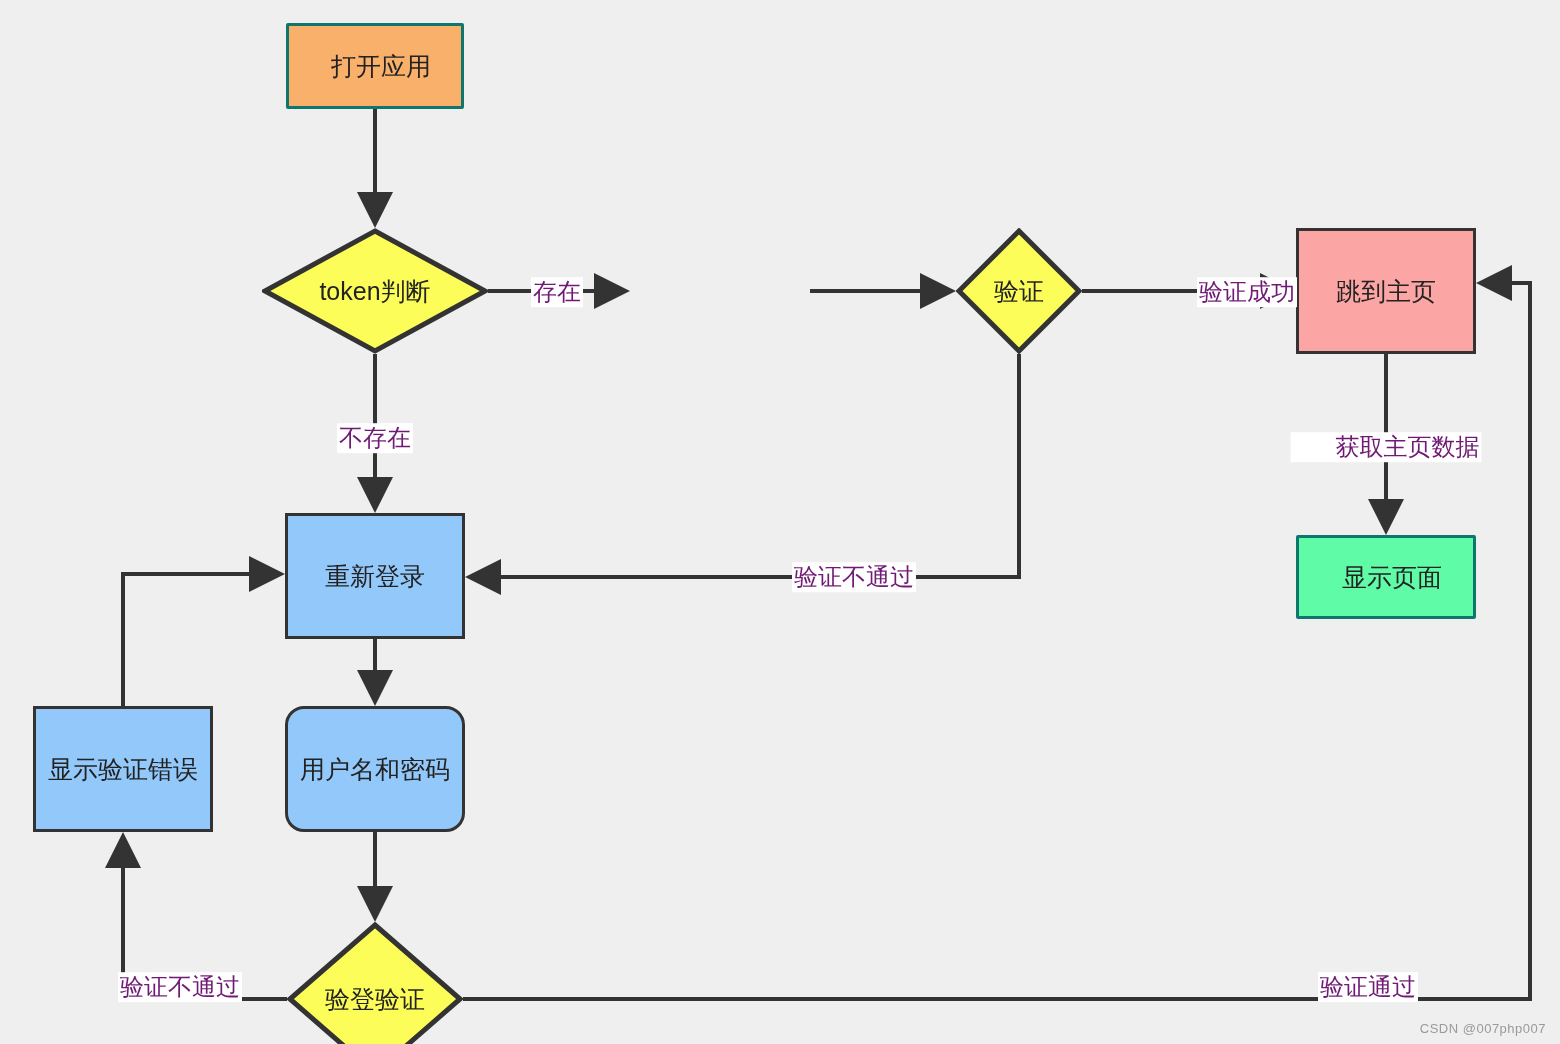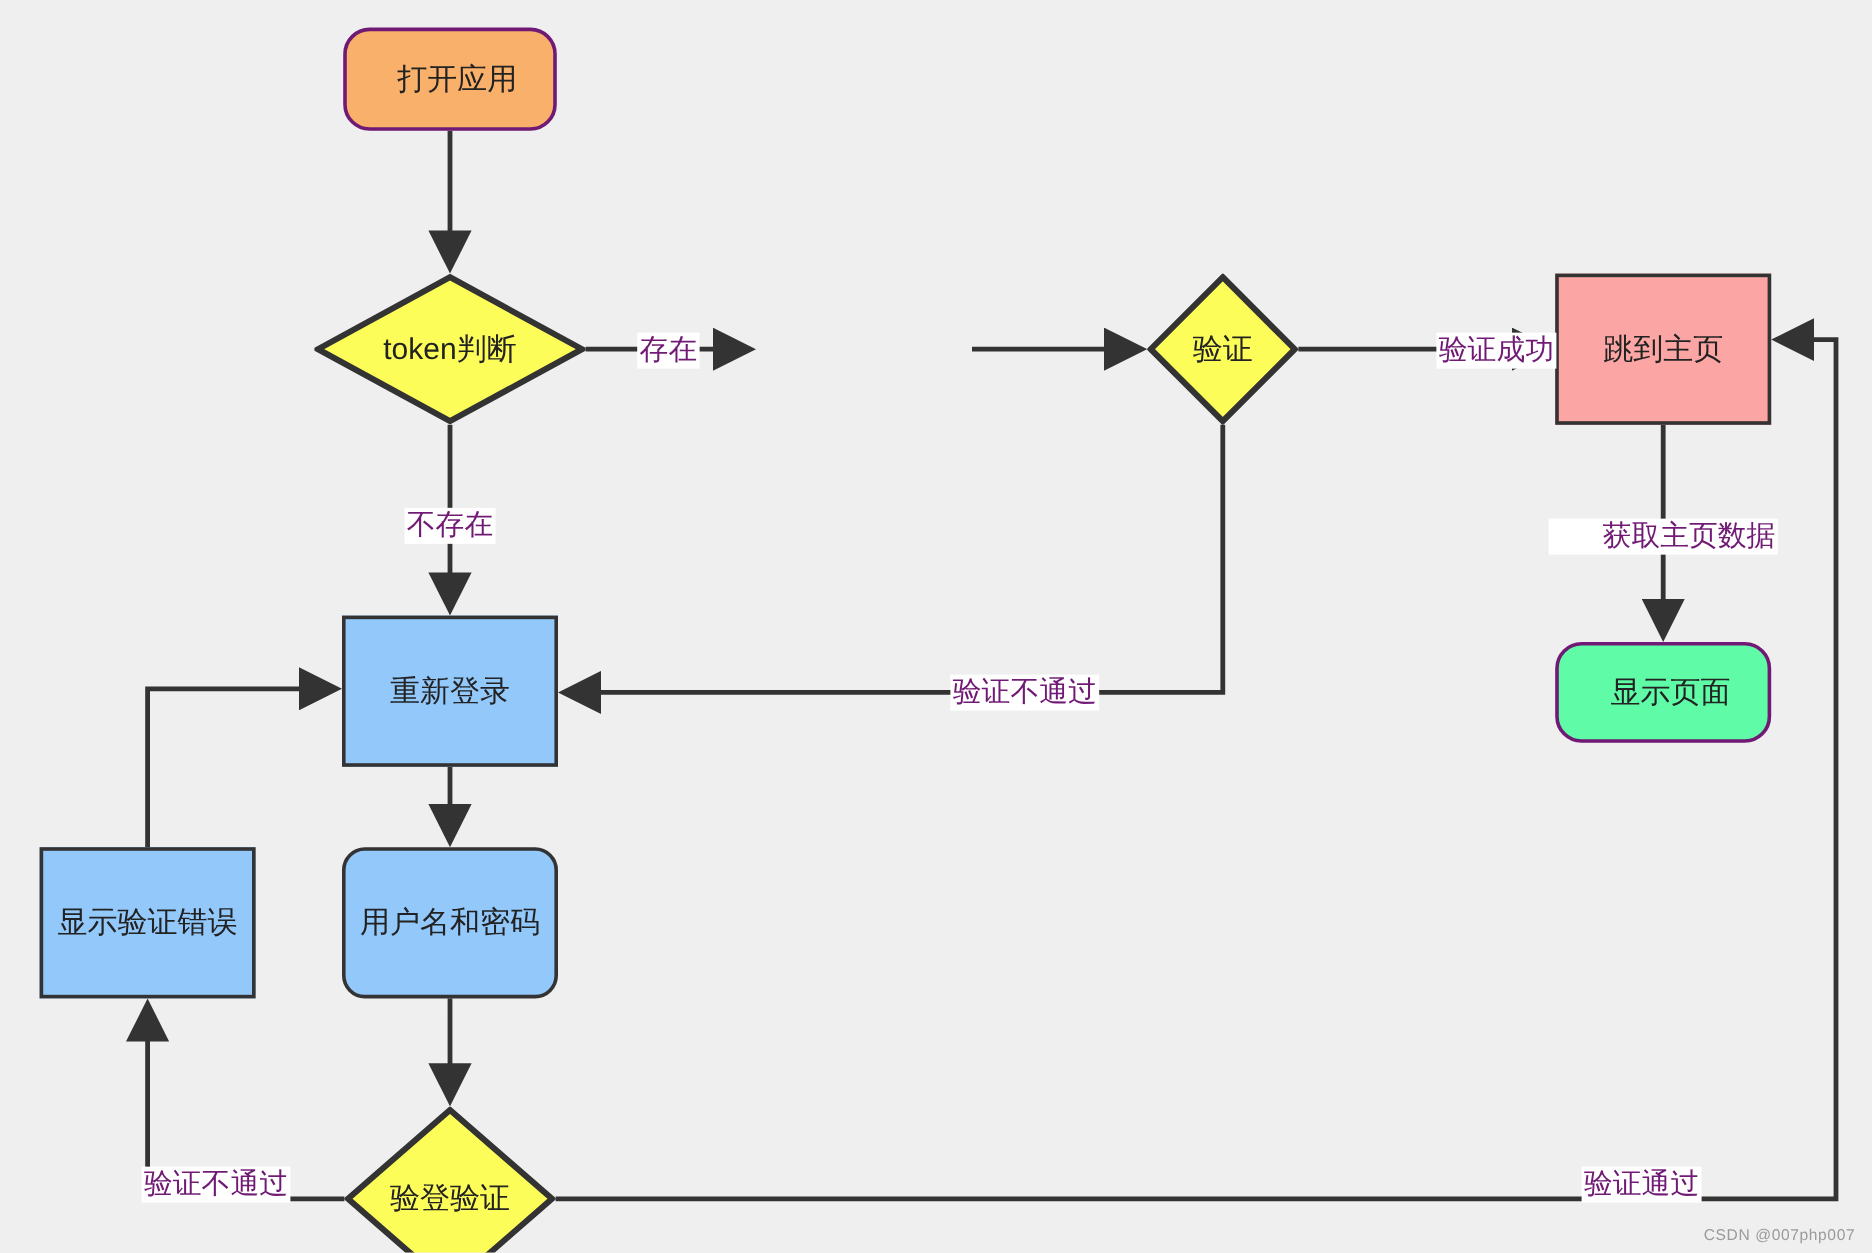--- a/index.html
+++ b/index.html
@@ -32,22 +32,22 @@
     font-size: 25px;
     line-height: 1.2;
     white-space: nowrap;
     z-index: 3;
   }
   .node-rect {
     border: 3px solid #333333;
     background: #93c8fb;
   }
   .node-stadium {
-    border: 3px solid #701a75;
-    border-radius: 22px;
+    border: 3px solid #0f766e;
+    border-radius: 2px;
     padding-left: 12px;
   }
   .node-diamond {
     background: transparent;
     border: none;
   }
   .node-diamond .dshape {
     position: absolute;
     left: 0;
     top: 0;

